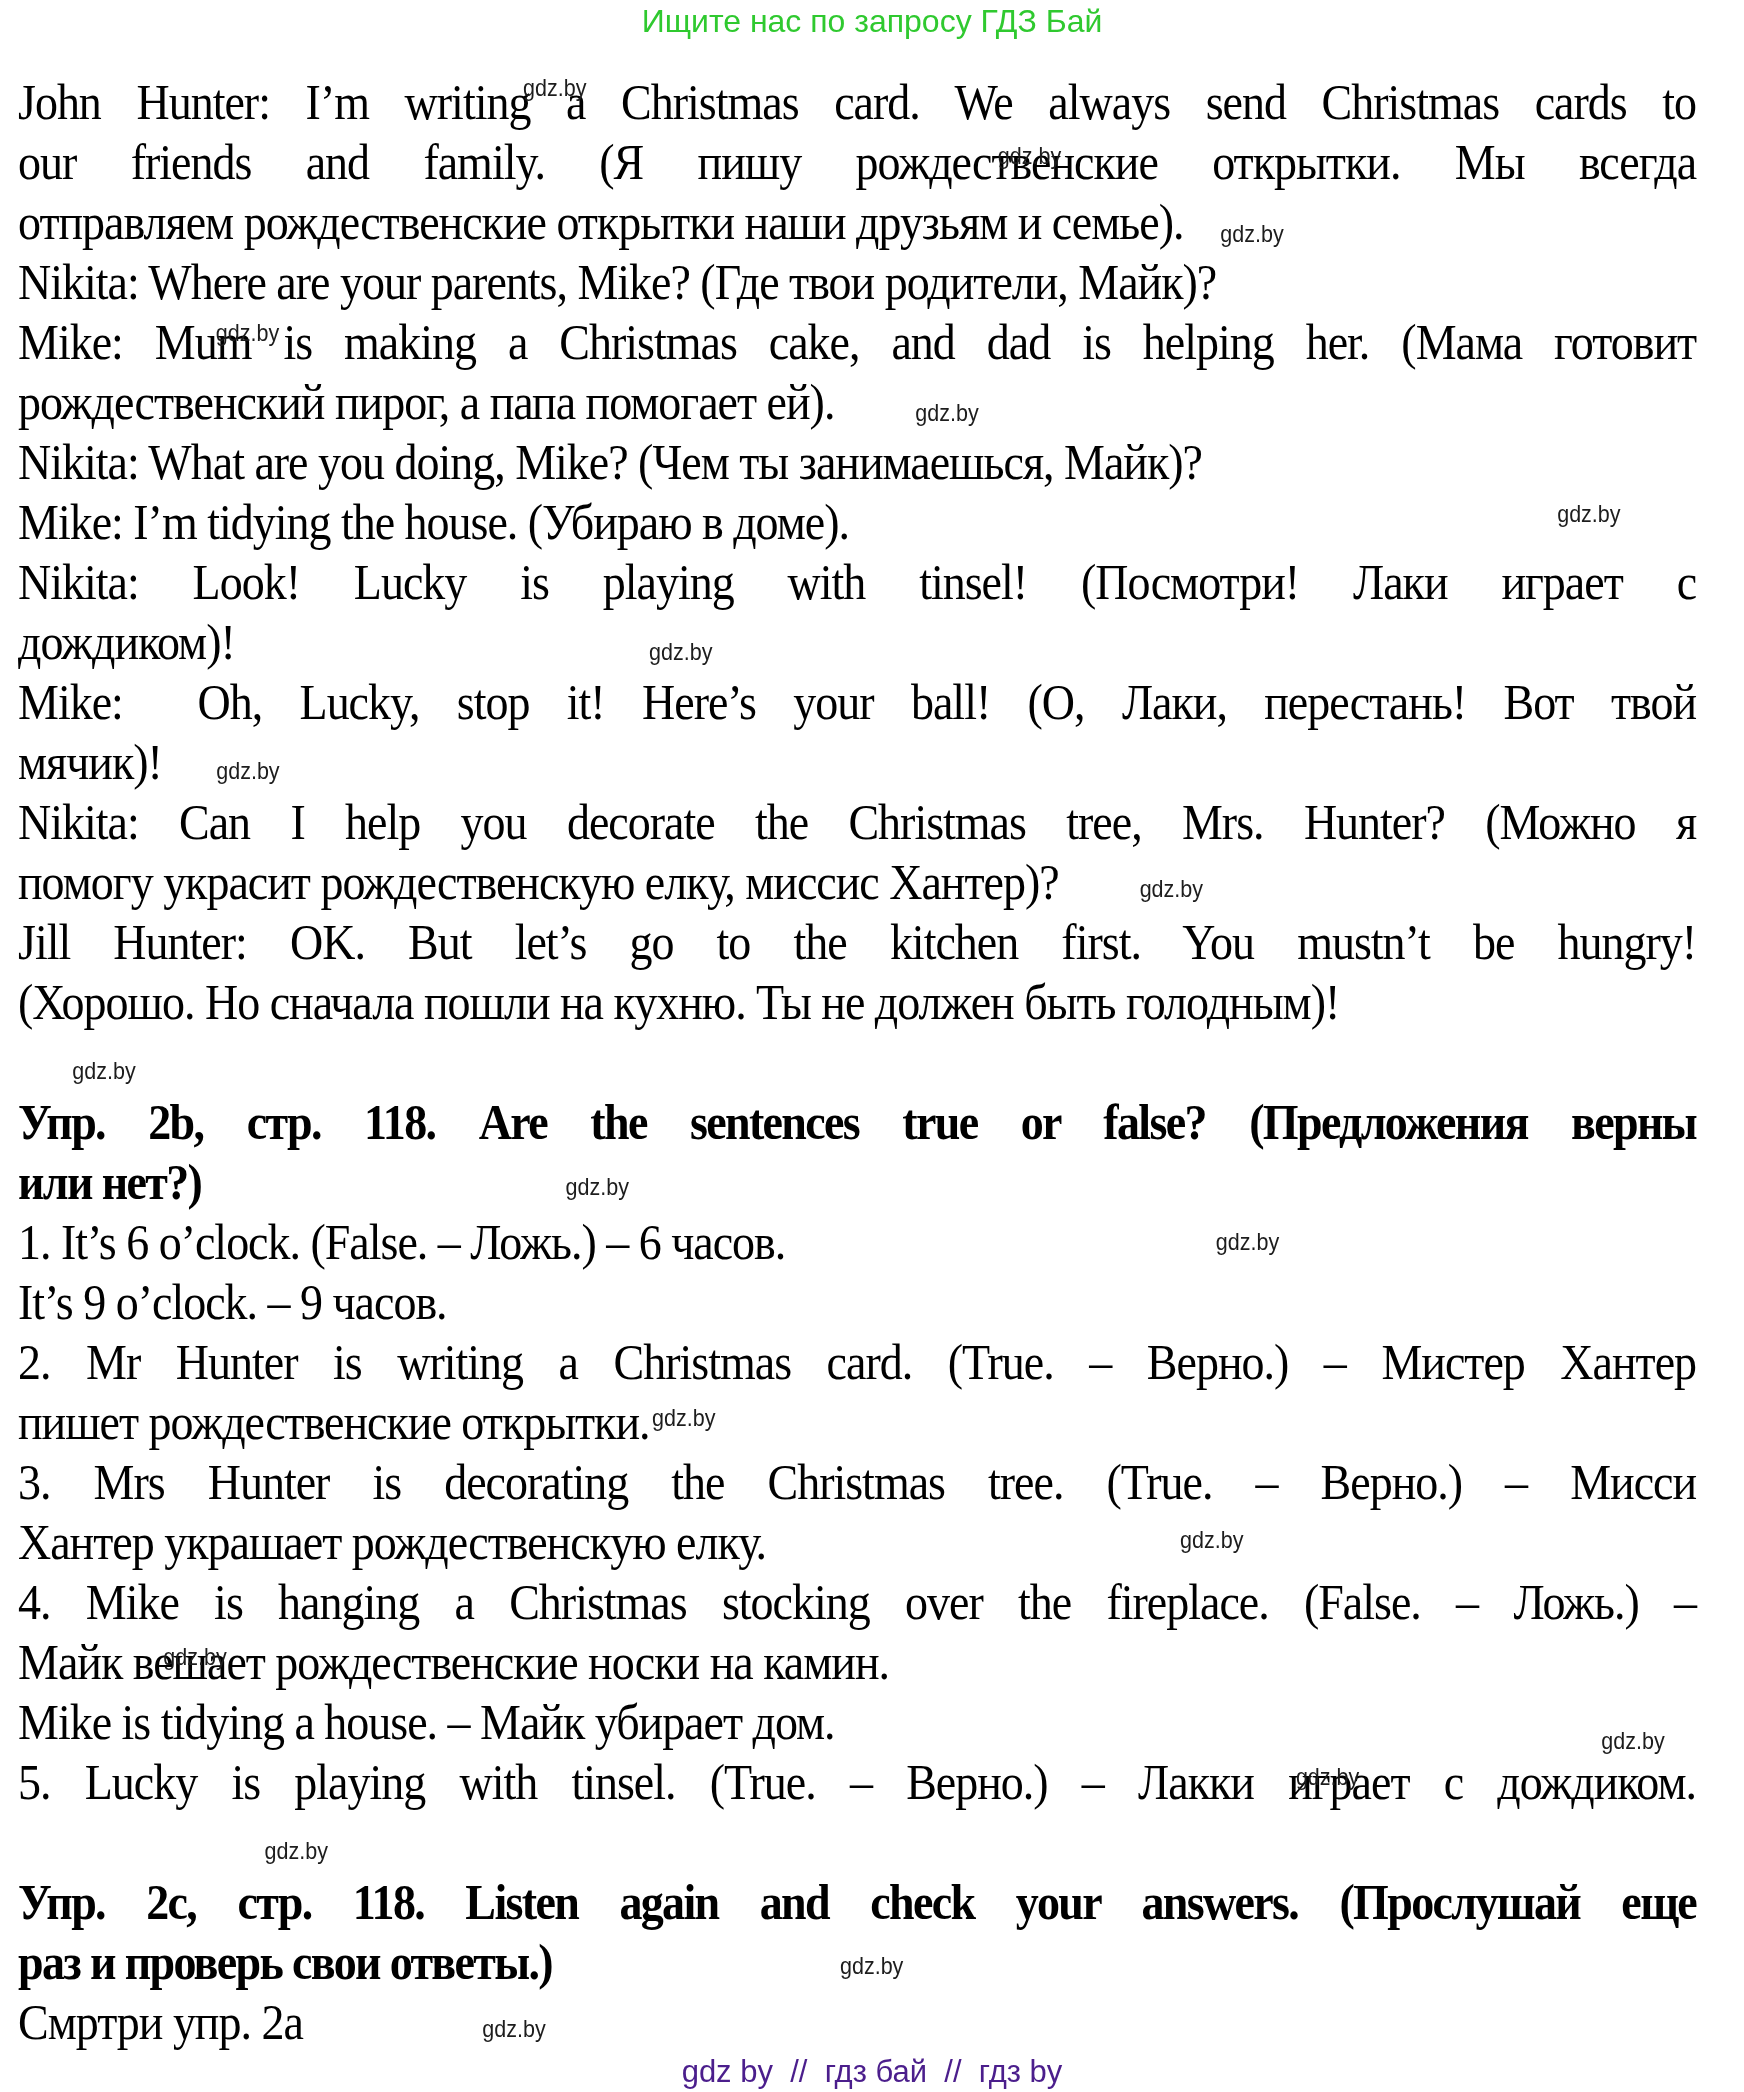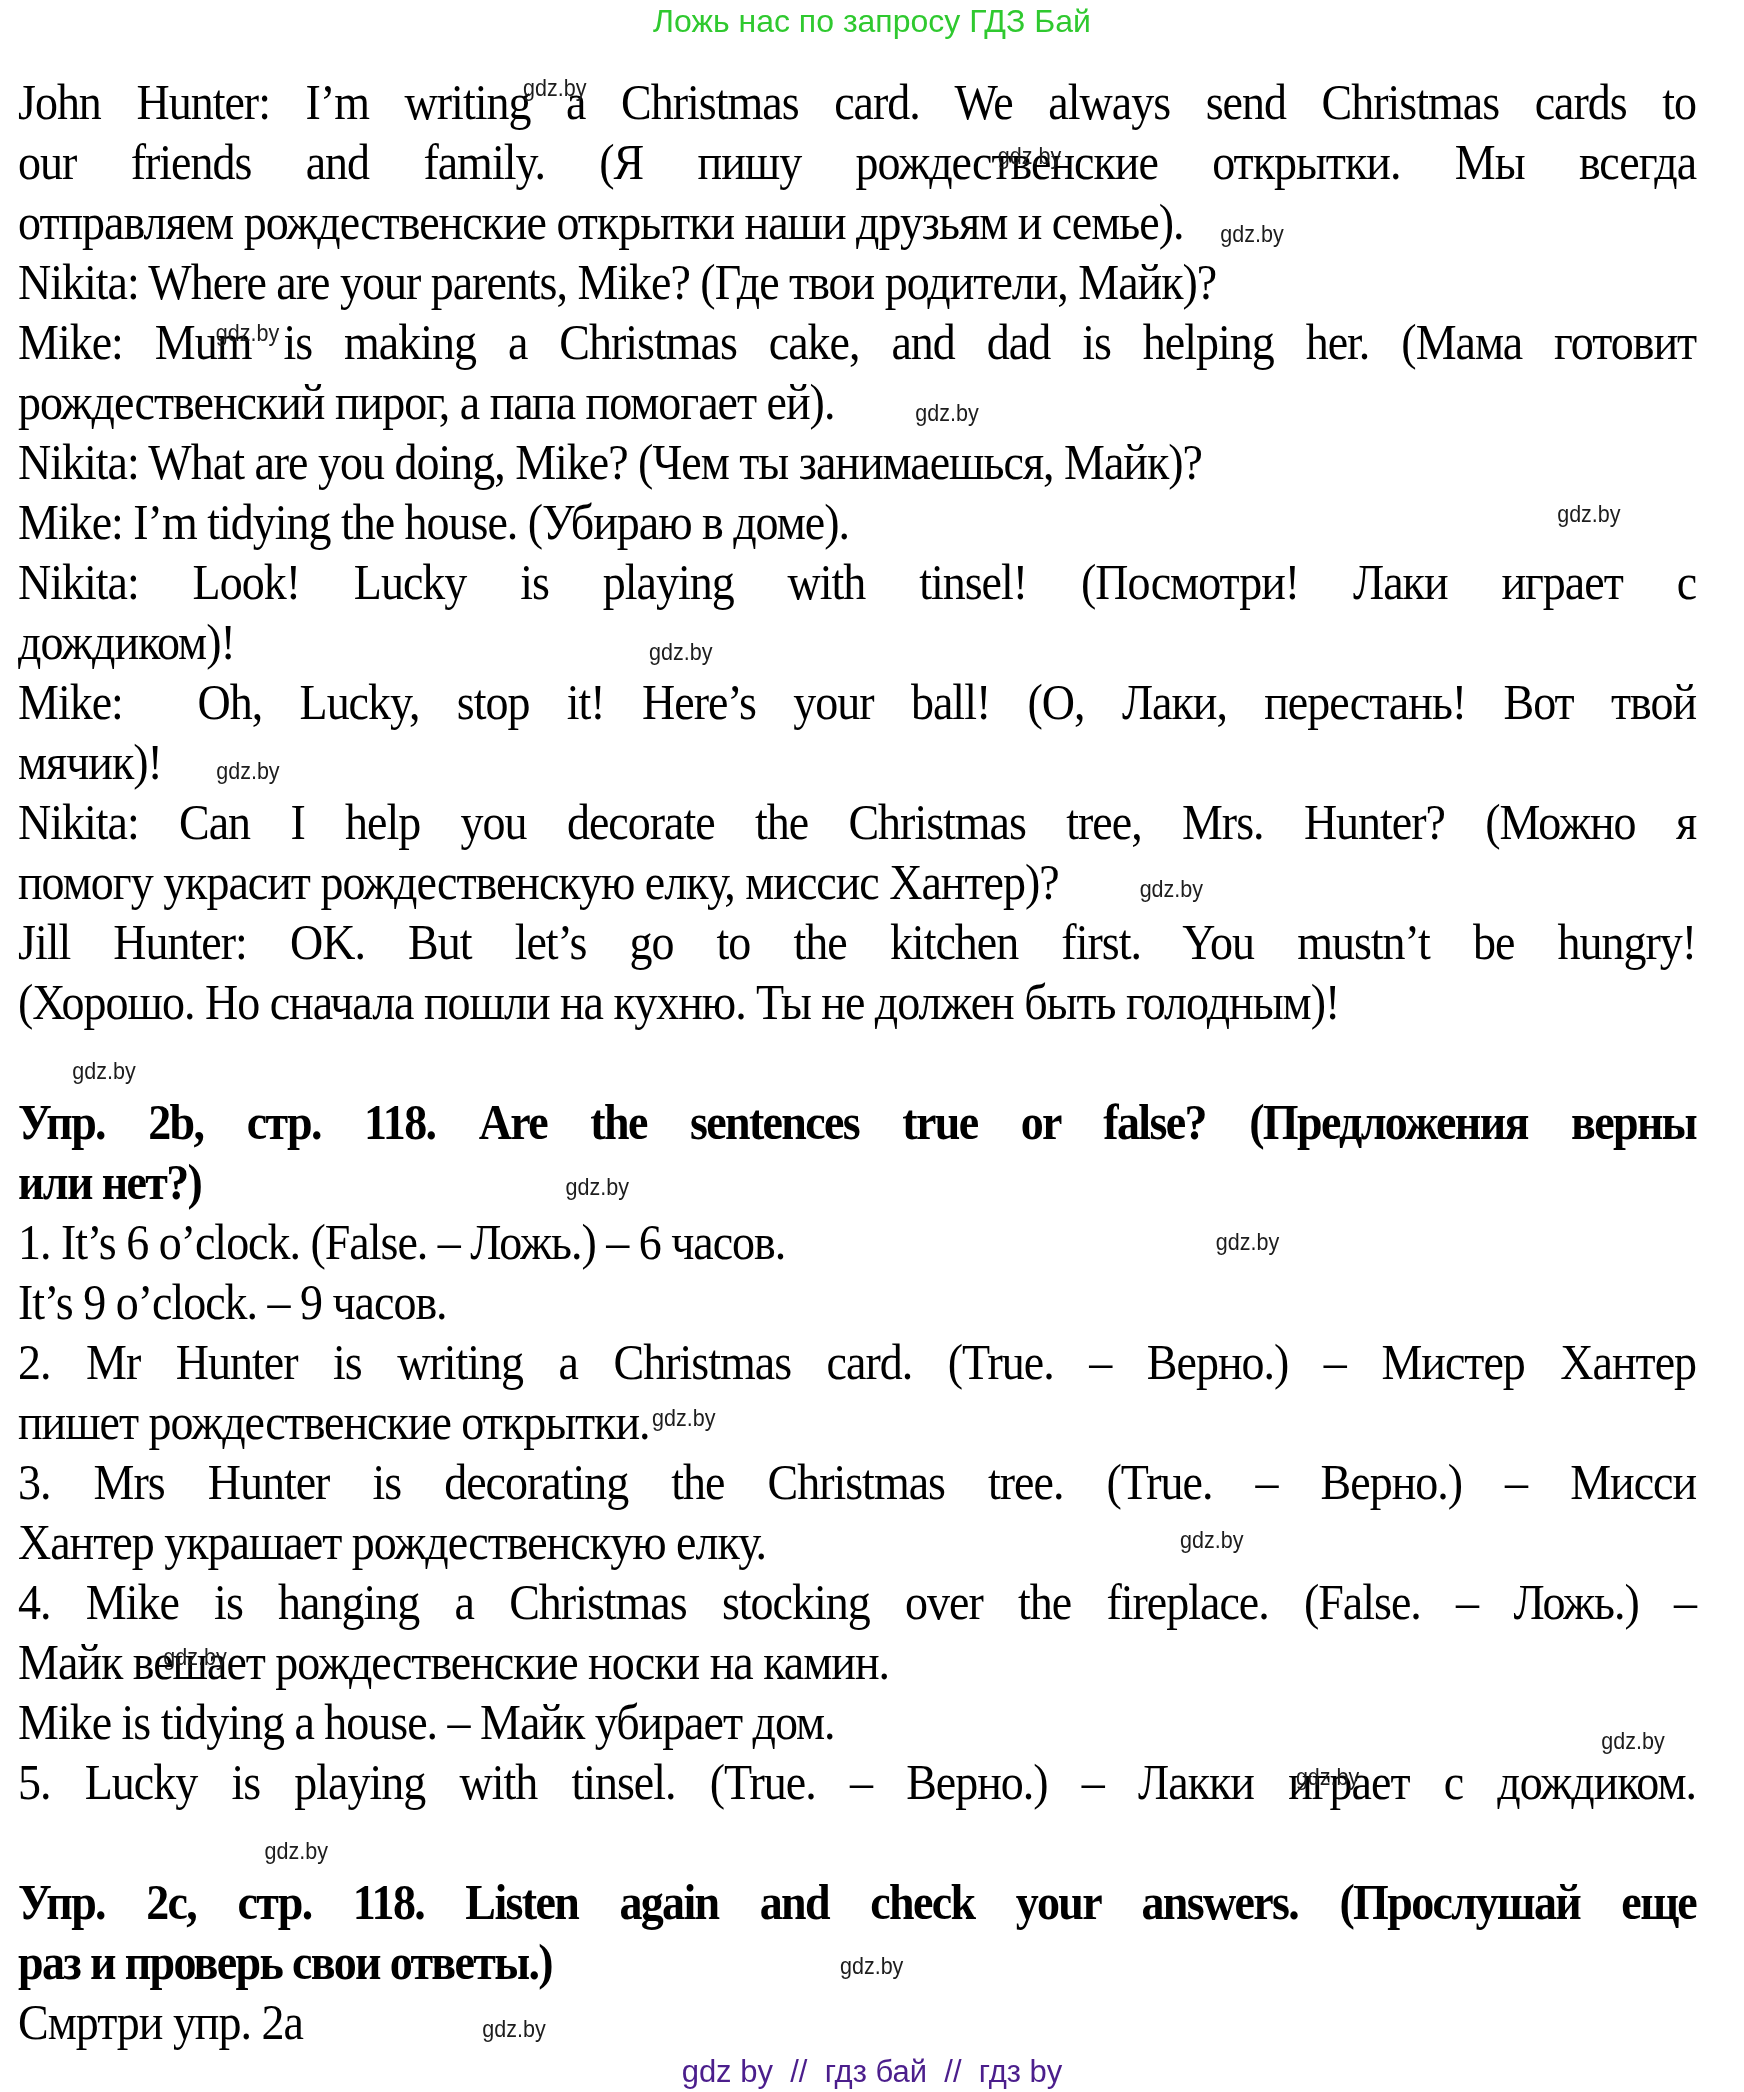--- a/index.html
+++ b/index.html
@@ -59,21 +59,21 @@
     font-family:"Liberation Sans", sans-serif;
     font-size:31px;
     line-height:36px;
     white-space:pre;
   }
 </style>
 </head>
 <body>
 
 <div class="page">
-  <div class="green-banner" style="color: rgb(47, 201, 47);">Ложь нас по запросу ГДЗ Бай</div>
+  <div class="green-banner" style="color: rgb(47, 201, 47);">Ищите нас по запросу ГДЗ Бай</div>
   <div class="flow">
       <div class="line justify"><span class="t">John Hunter: I’m writing a Christmas card. We always send Christmas cards to</span><span class="wm wm-abs" style="left: 549px; top: 4.5px;">gdz.by</span></div>
       <div class="line justify"><span class="t">our friends and family. (Я пишу рождественские открытки. Мы всегда</span><span class="wm wm-abs" style="left: 1065px; top: 12.6px;">gdz.by</span></div>
       <div class="line"><span class="t">отправляем рождественские открытки наши друзьям и семье).</span><span class="wm wm-inline" style="margin-left: 40px; top: 2.7px;">gdz.by</span></div>
       <div class="line"><span class="t">Nikita: Where are your parents, Mike? (Где твои родители, Майк)?</span></div>
       <div class="line justify"><span class="t">Mike: Mum is making a Christmas cake, and dad is helping her. (Мама готовит</span><span class="wm wm-abs" style="left: 215px; top: 10px;">gdz.by</span></div>
       <div class="line"><span class="t">рождественский пирог, а папа помогает ей).</span><span class="wm wm-inline" style="margin-left: 88px; top: 1.8px;">gdz.by</span></div>
       <div class="line"><span class="t">Nikita: What are you doing, Mike? (Чем ты занимаешься, Майк)?</span></div>
       <div class="line"><span class="t">Mike: I’m tidying the house. (Убираю в доме).</span><span class="wm wm-abs" style="left: 1673px; top: 10.8px;">gdz.by</span></div>
       <div class="line justify"><span class="t">Nikita: Look! Lucky is playing with tinsel! (Посмотри! Лаки играет с</span></div>

